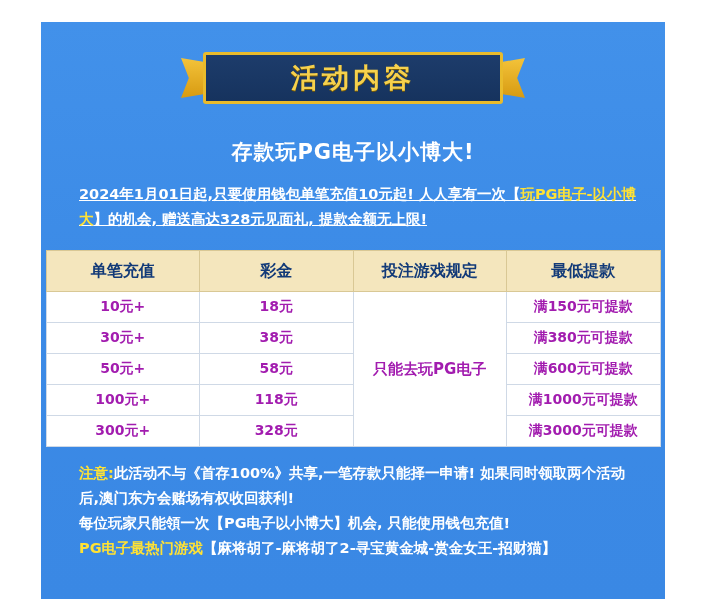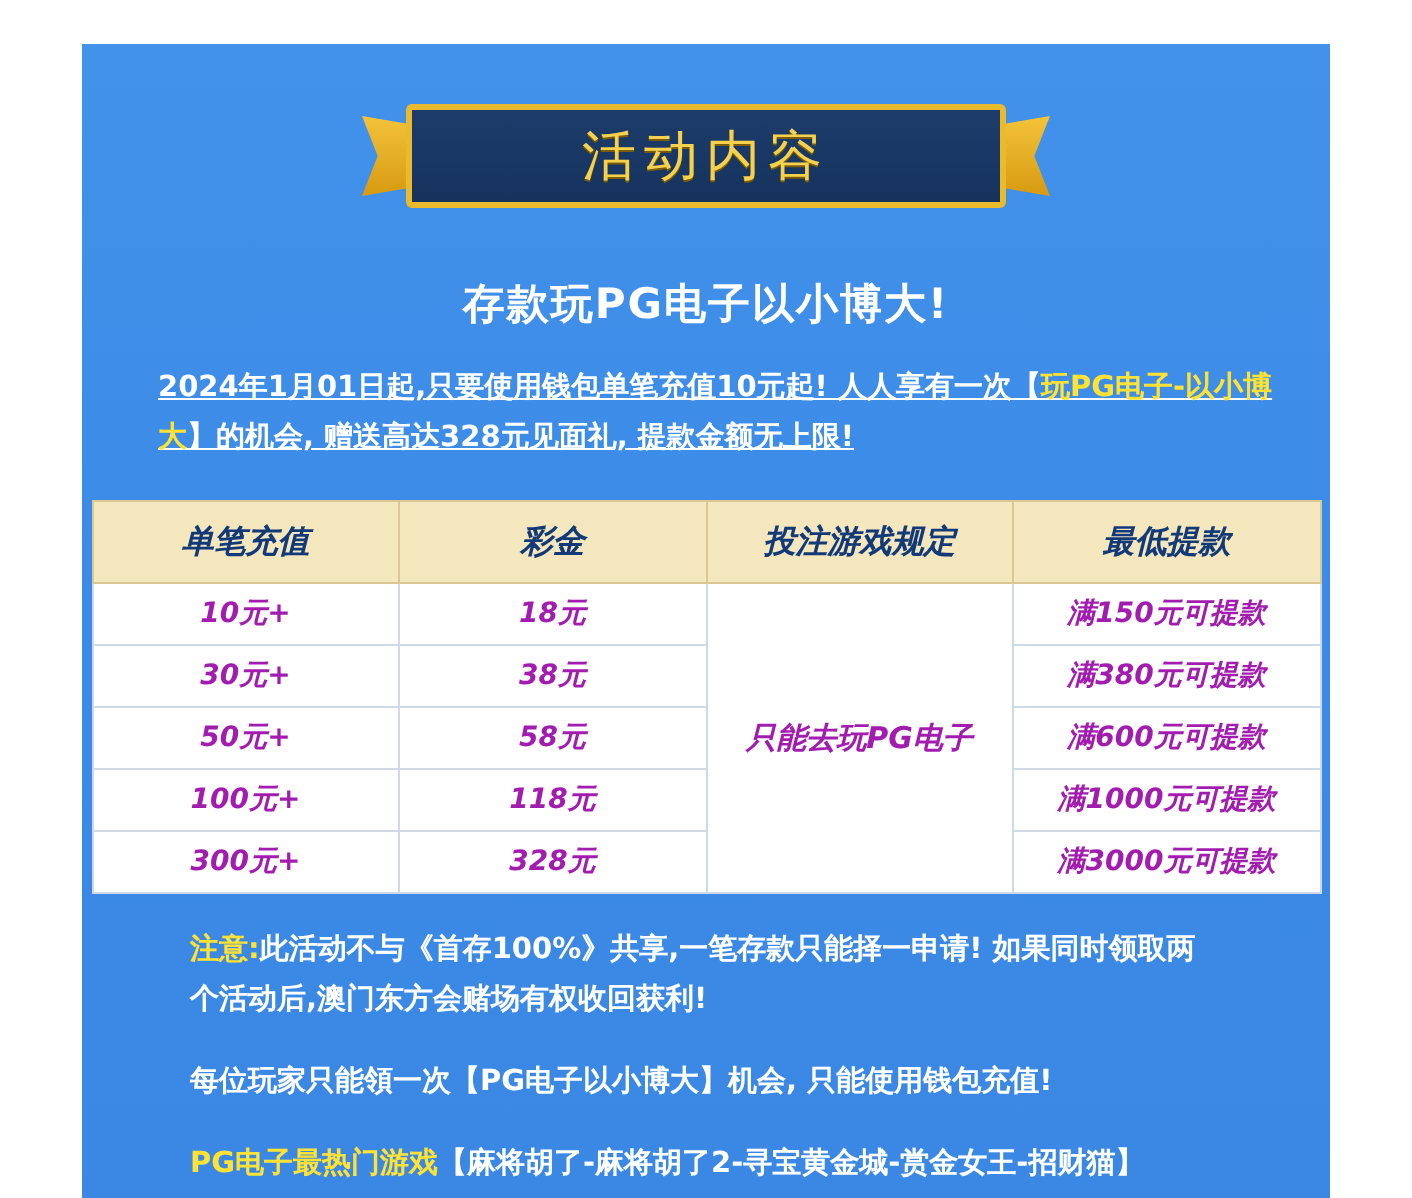--- a/index.html
+++ b/index.html
@@ -59,21 +59,21 @@
     background: linear-gradient(180deg, #1d3c6b 0%, #16335e 100%);
     border: 3px solid #e9bb2c;
     border-radius: 3px;
     box-sizing: border-box;
     display: flex;
     align-items: center;
     justify-content: center;
   }
   .banner-text {
     font-size: 27px;
-    font-weight: normal;
+    font-weight: bold;
     letter-spacing: 4px;
     color: #f6d14d;
     text-shadow: 0 1px 0 #7a5c05;
   }
   
   .headline {
     margin-top: 34px;
     text-align: center;
     font-size: 21px;
     font-weight: bold;
@@ -92,21 +92,20 @@
   }
   .hl {
     color: #ffe234;
   }
   
   .table {
     margin: 18px auto 0 auto;
     width: 615px;
     border-collapse: collapse;
     table-layout: fixed;
-    font-style: italic;
   }
   .table th {
     background: #f4e6bd;
     color: #123a78;
     font-size: 16px;
     font-weight: bold;
     height: 38px;
     border: 1px solid #d9c895;
   }
   .table td {
@@ -123,21 +122,21 @@
   }
   
   .notes {
     margin: 14px 38px 0 38px;
     font-size: 14.5px;
     line-height: 25px;
     color: #ffffff;
     font-weight: bold;
   }
   .notes p {
-    margin: 16px;
+    margin: 0;
   }
   .label {
     color: #ffe234;
   }
 </style>
 </head>
 <body>
 
 <div class="page">
   <div class="panel">

